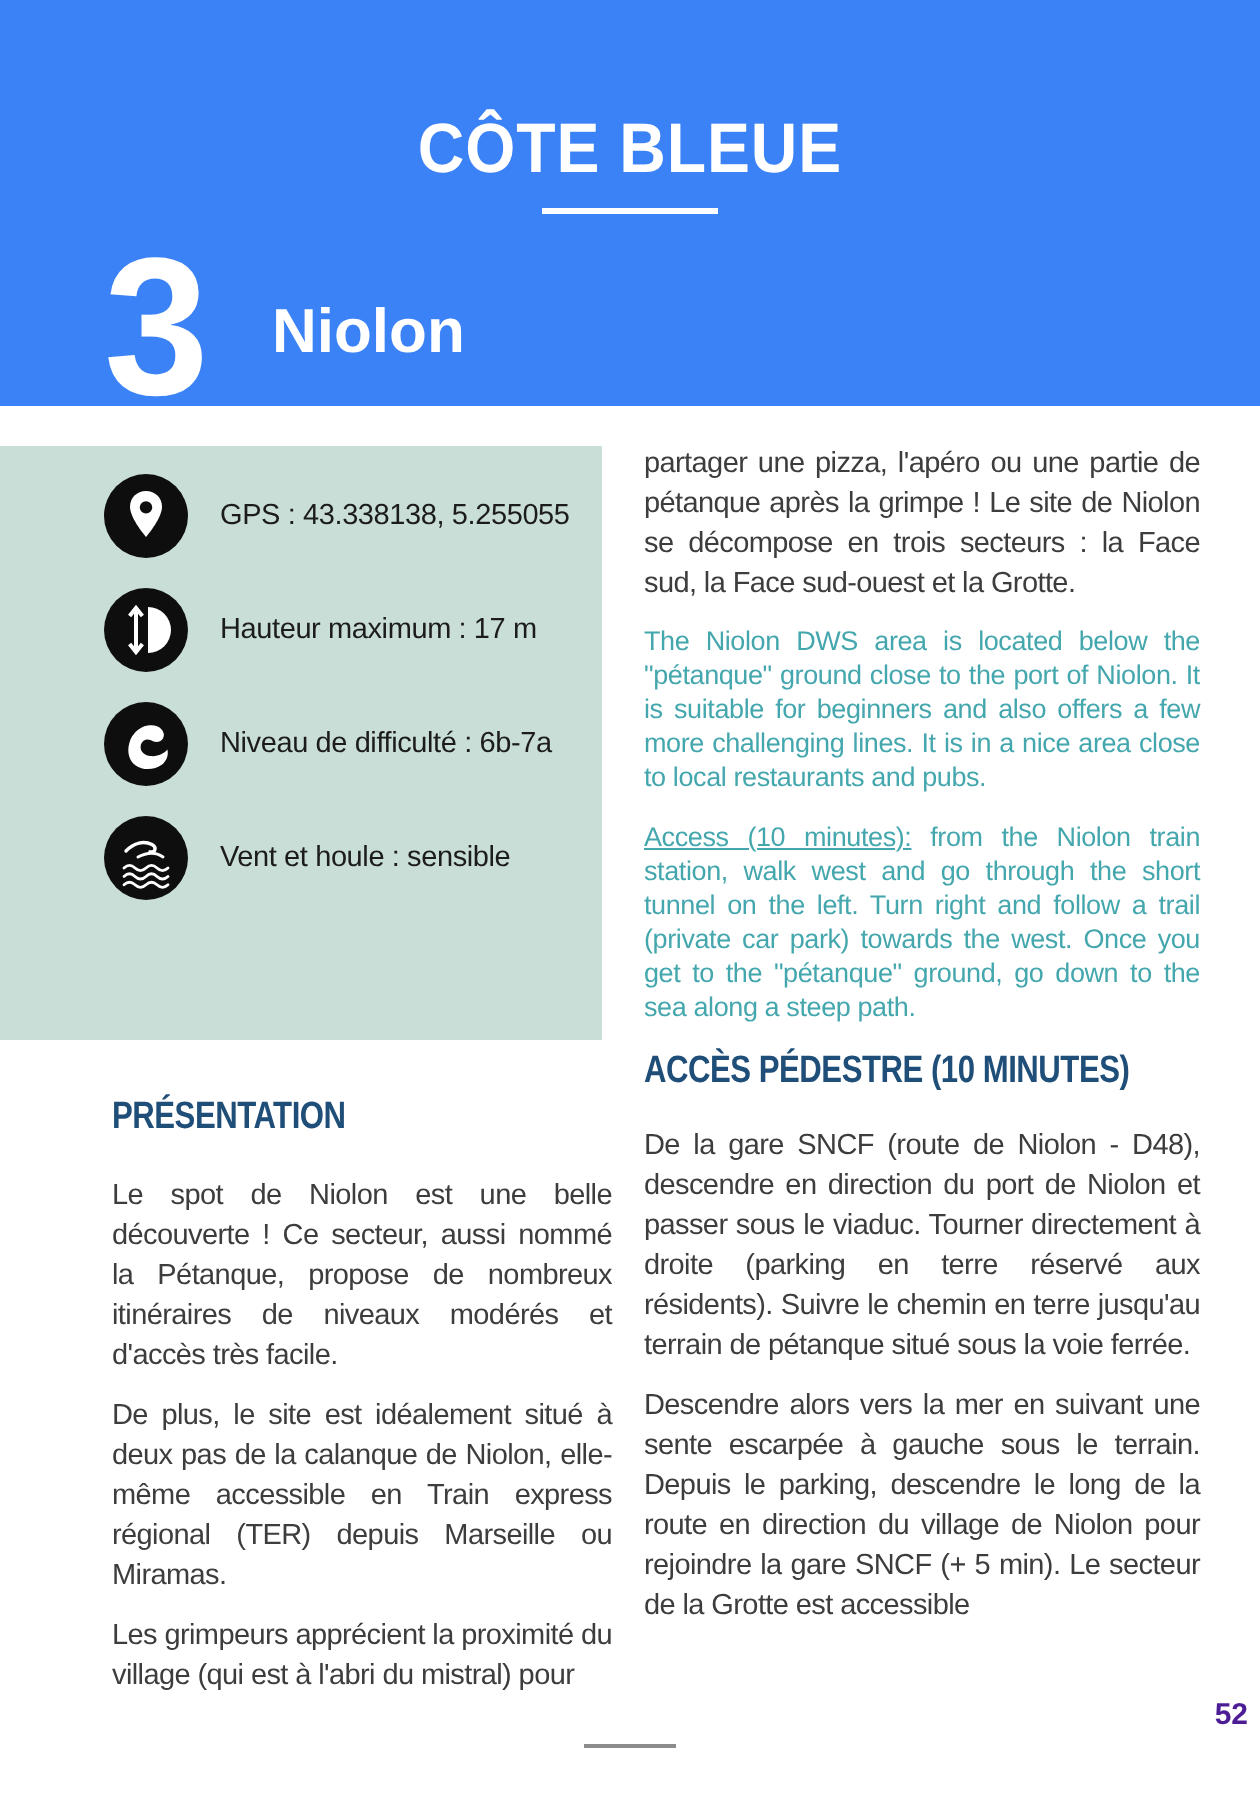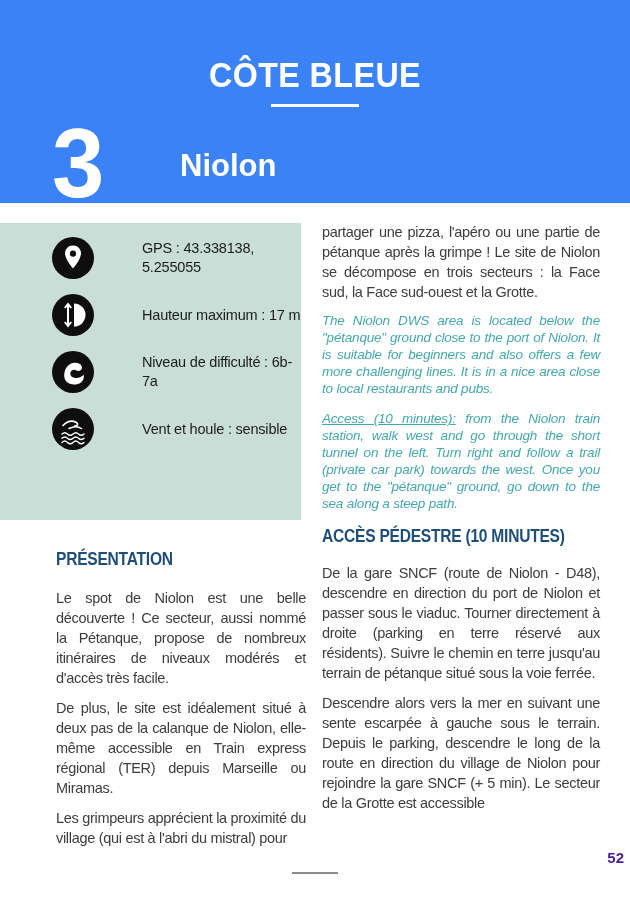--- a/index.html
+++ b/index.html
@@ -25,39 +25,39 @@
     position:absolute; top:104px; left:50%; transform:translateX(-50%);
     width:88px; height:3px; background:#ffffff;
   }
   .chapter-number{
     position:absolute; left:52px; top:120px;
     color:#ffffff; font-size:98px; font-weight:700; line-height:0.88;
     transform:scaleX(0.96); transform-origin:left top;
   }
   .chapter-title{
     position:absolute; left:136px; top:150px;
-    color:#ffffff; font-size:31px; font-weight:700; line-height:1;margin-left:44px;
+    color:#ffffff; font-size:31px; font-weight:700; line-height:1;
   }
 
   
   .info-box{
     position:absolute; left:0; top:223px; width:301px; height:297px;
     background:#c9ded7;
     padding:14px 0 0 52px;
     display:flex; flex-direction:column; gap:15px;
   }
   .info-row{ display:flex; align-items:center; gap:16px; }
   .icircle{
     width:42px; height:42px; flex:0 0 42px;
     background:#0e0e0e; border-radius:50%;
   }
   .icircle svg{ display:block; width:42px; height:42px; }
   .info-label{
     font-size:14.5px; color:#1c1c1c; letter-spacing:-0.2px;
-    line-height:1.3; white-space:pre-line; width:195px;margin-left:32px;
+    line-height:1.3; white-space:pre-line; width:195px;
   }
 
   
   .section-heading{
     font-size:19px; font-weight:700; color:#1f4e79;
     letter-spacing:-0.3px; transform:scaleX(0.82); transform-origin:left center;
     white-space:nowrap;
   }
   .col-left{
     position:absolute; left:56px; top:548px; width:250px;
@@ -65,21 +65,21 @@
   .col-left .section-heading{ margin-bottom:18px; }
   .col-right{
     position:absolute; left:322px; top:222px; width:278px;
   }
   .body-fr{
     font-size:14.5px; line-height:20px; color:#3d3d3d;
     text-align:justify; letter-spacing:-0.3px; margin-bottom:10px;
   }
   .body-en{
     font-size:13.5px; line-height:17px; color:#45a7ae;
-    text-align:justify; letter-spacing:-0.2px; margin-bottom:13px;font-style:italic;
+    text-align:justify; letter-spacing:-0.2px; margin-bottom:13px;
   }
   .col-right .section-heading{ margin:12px 0 16px; }
   .underlined{ text-decoration:underline; }
 
   
   .page-number{
     position:absolute; left:0; top:849px; width:624px;
     text-align:right; font-size:15px; font-weight:700; color:#4c1d95;
   }
   .page-number-line{

